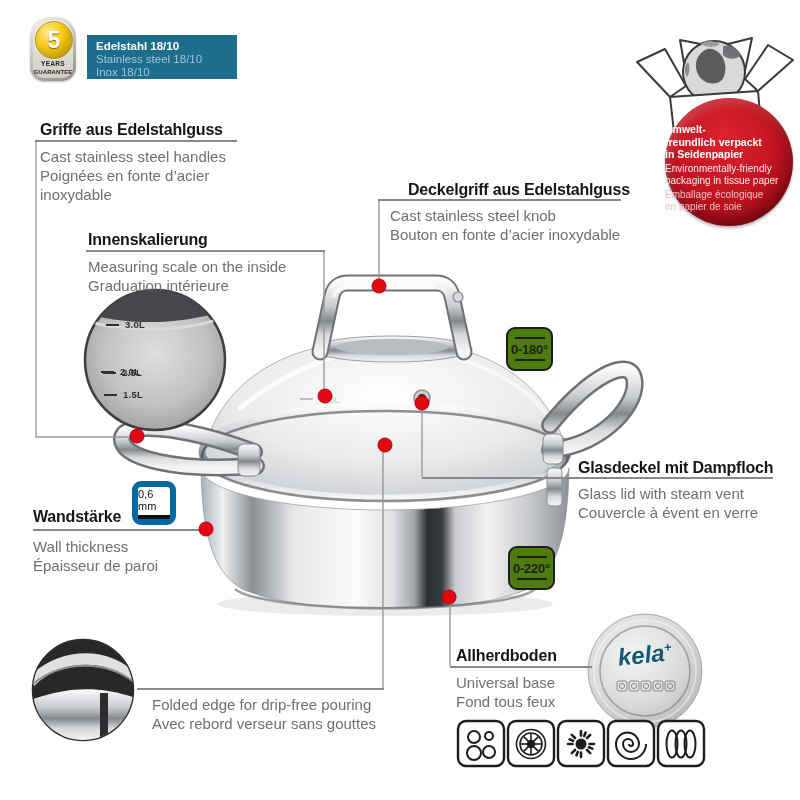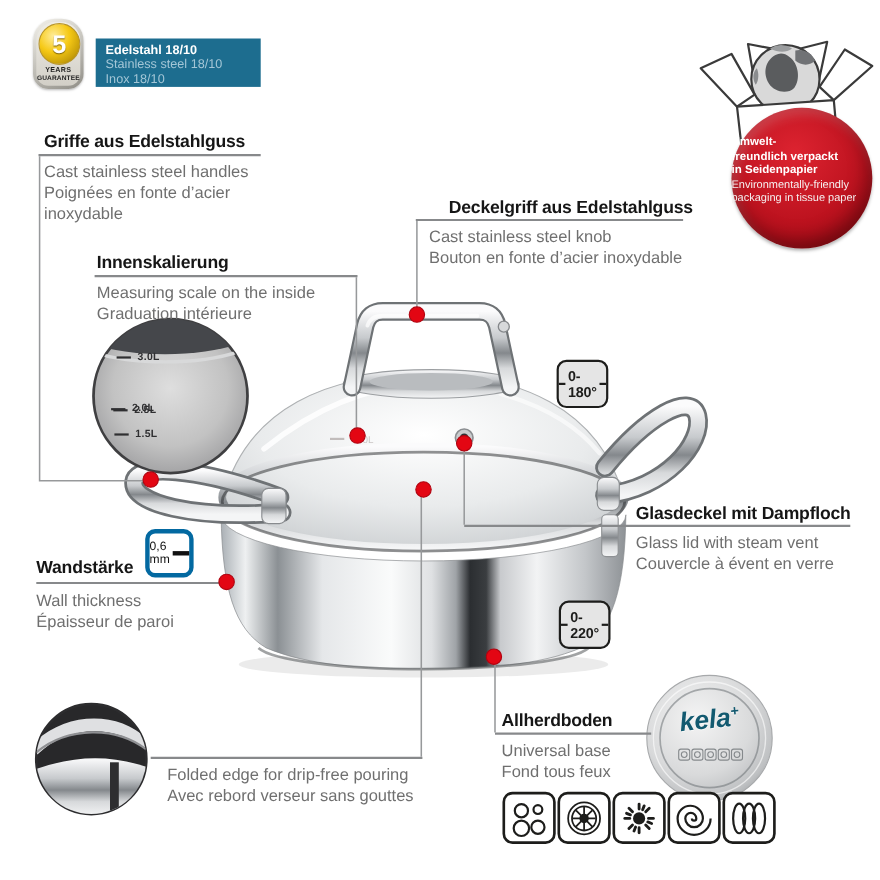--- a/index.html
+++ b/index.html
@@ -32,27 +32,27 @@
   
   .eco{left:665px;top:98px;width:128px;height:128px;border-radius:50%;
        background:radial-gradient(circle at 45% 32%,#dd2330,#b60f1b 68%,#95090f 100%);
        box-shadow:inset -4px -8px 16px rgba(0,0,0,.35),inset 4px 6px 10px rgba(255,255,255,.18),
                   0 2px 3px rgba(0,0,0,.3);
        text-align:left;color:#fff;}
   .eco .de{margin-top:25px;font-size:10.5px;font-weight:bold;line-height:12.5px;white-space:pre-line;}
   .eco .en{margin-top:2px;font-size:10px;line-height:12px;white-space:pre-line;color:#f6f0f0;}
   .eco .fr{margin-top:2px;font-size:10px;line-height:12px;white-space:pre-line;color:#eec0c3;}
   
-  .temp{width:47px;height:44px;background:#e5e5e5;border:2.2px solid #1d1d1b;border-radius:9px;
-        box-sizing:border-box;display:flex;align-items:center;
+  .temp{width:47px;height:44px;background:#4d7c0f;border:2.2px solid #1d1d1b;border-radius:9px;
+        box-sizing:border-box;display:flex;flex-direction:column;align-items:center;
         justify-content:center;gap:2.5px;}
   .temp .rule{width:30px;height:2px;background:#1d1d1b;}
   .temp .t{font-size:13px;font-weight:bold;color:#1d1d1b;letter-spacing:-0.2px;}
-  .wallbadge{left:132px;top:481px;width:44px;height:44px;background:#fff;border:4px solid #0369a1;
-        border-radius:9px;box-sizing:border-box;display:flex;flex-direction:row;
+  .wallbadge{left:132px;top:481px;width:44px;height:44px;background:#fff;border:6px solid #0369a1;
+        border-radius:9px;box-sizing:border-box;display:flex;flex-direction:column;
         align-items:center;justify-content:center;gap:3px;}
   .wallbadge .t{font-size:11px;color:#111;}
   .wallbadge .bar{width:32px;height:4px;background:#111;}
   
   .scalerow{position:absolute;display:flex;align-items:center;}
   .scalerow .tick{width:13px;height:2px;background:#2f2f31;margin-right:6px;}
   .scalerow .lab{font-size:9.5px;font-weight:bold;color:#2f2f31;letter-spacing:.3px;}
   
   .kela{left:597px;top:641px;width:96px;text-align:center;color:#135a70;
         font-size:24px;font-weight:bold;font-style:italic;transform:rotate(-6deg);
@@ -309,20 +309,22 @@
     <div class="l2">Stainless steel 18/10</div>
     <div class="l2">Inox 18/10</div>
   </div>
 
   <div class="abs eco">
     <div class="de">Umwelt-
 freundlich verpackt
 in Seidenpapier</div>
     <div class="en">Environmentally-friendly
 packaging in tissue paper</div>
+    <div class="fr">Emballage écologique
+en papier de soie</div>
   </div>
 
   <div class="title" style="left:40px;top:121px;">Griffe aus Edelstahlguss</div>
   <div class="sub" style="left:40px;top:147px;">Cast stainless steel handles
 Poignées en fonte d’acier
 inoxydable</div>
 
   <div class="title" style="left:88px;top:231px;">Innenskalierung</div>
   <div class="sub" style="left:88px;top:257px;">Measuring scale on the inside
 Graduation intérieure</div>

